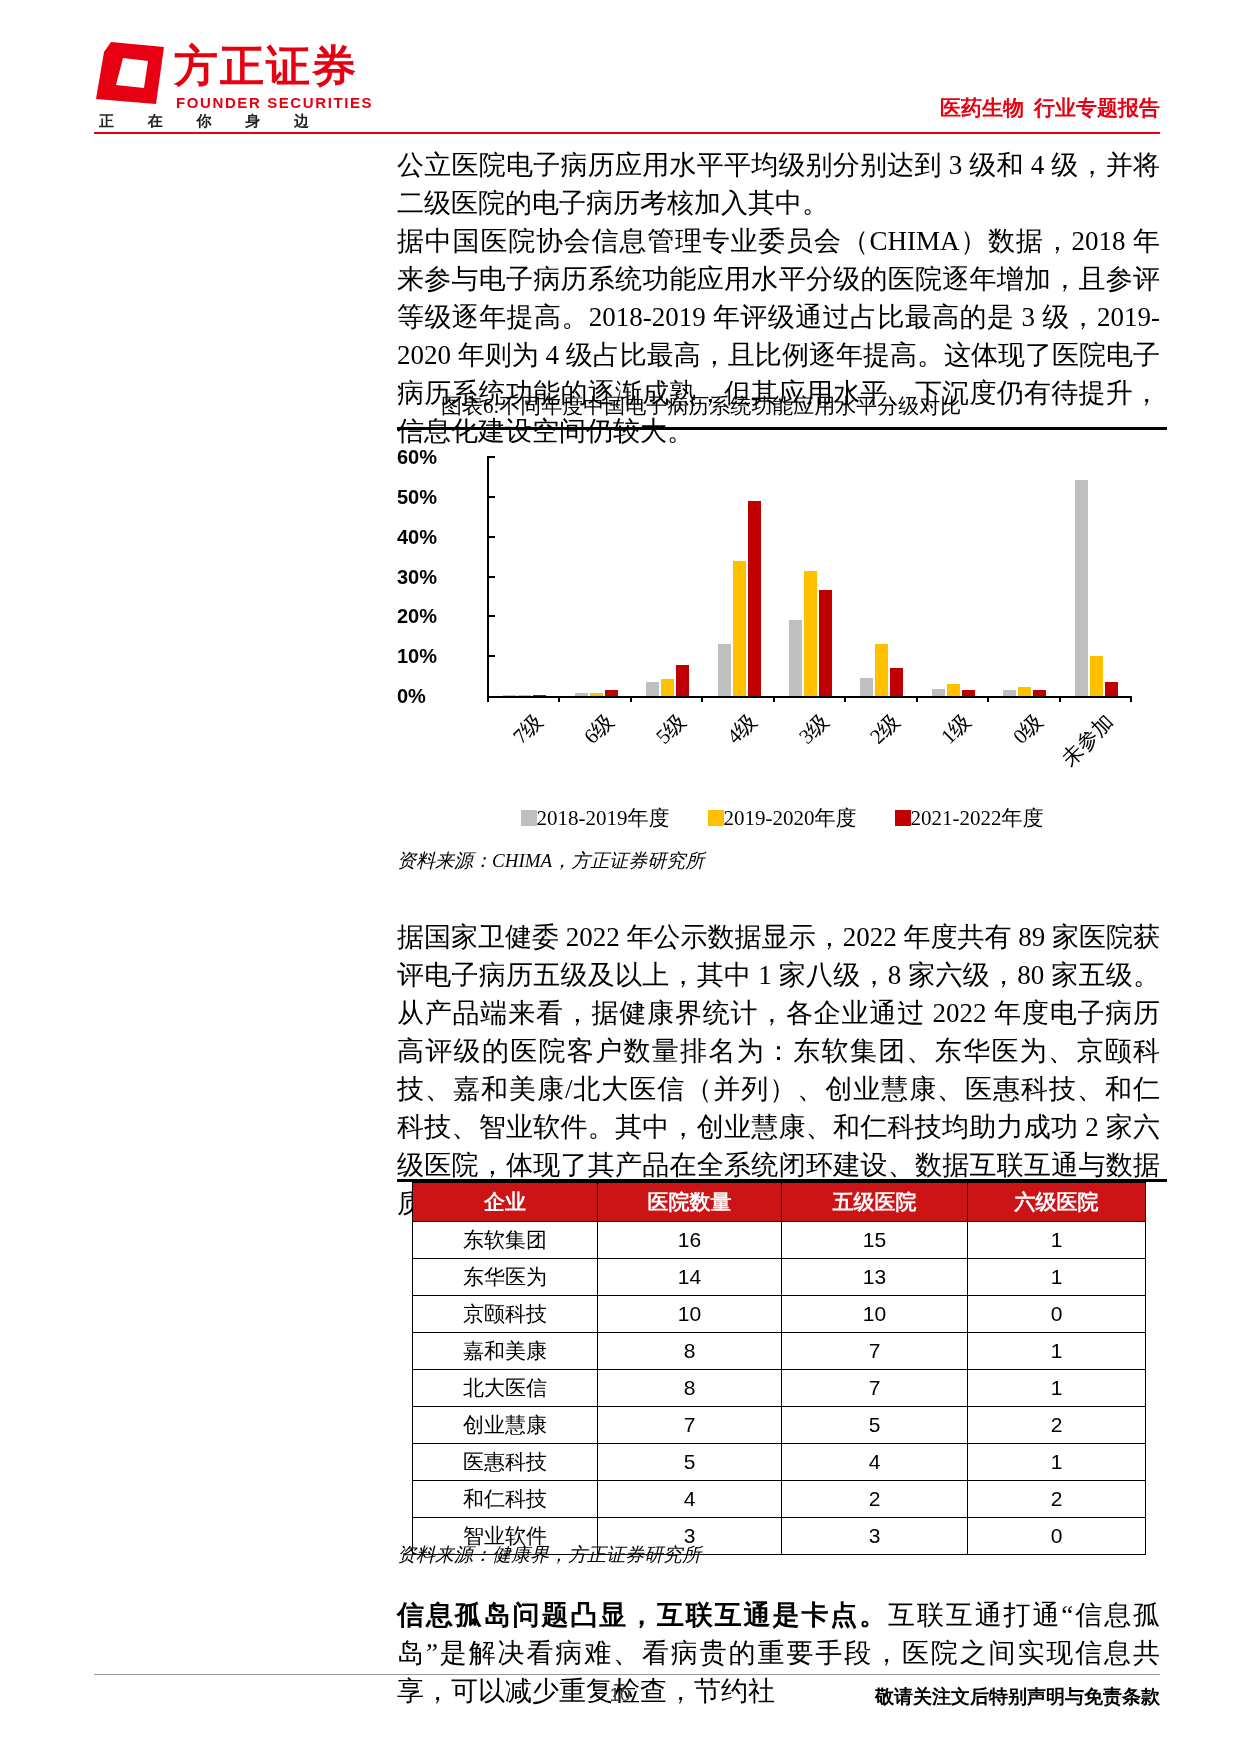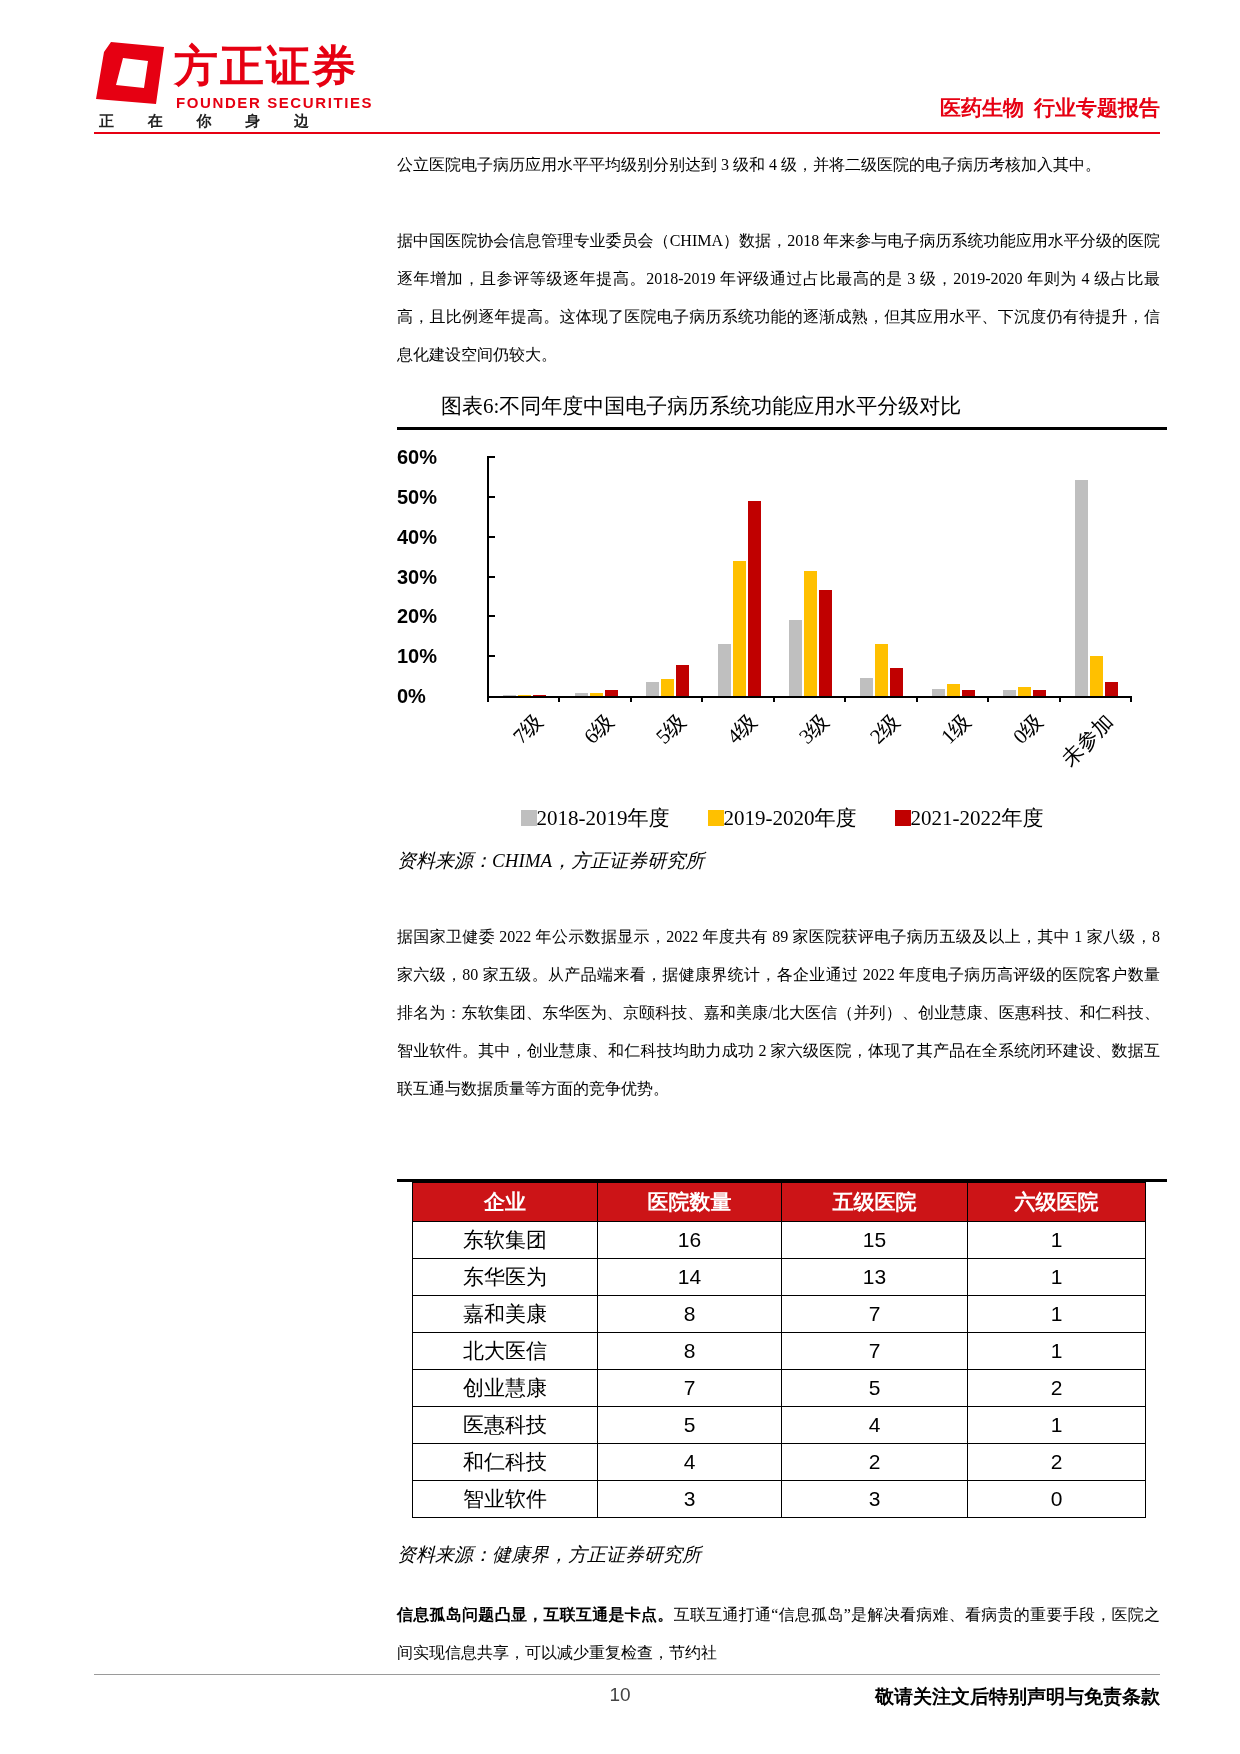--- a/index.html
+++ b/index.html
@@ -19,21 +19,21 @@
            font-family:"Liberation Sans","DejaVu Sans",sans-serif;letter-spacing:2px;line-height:1;}
   .logo-en{left:176px;top:94px;font-size:15px;font-weight:bold;color:var(--brand-red);
            font-family:"Liberation Sans",sans-serif;letter-spacing:1.6px;}
   .slogan{left:99px;top:112px;font-size:15px;color:#222;letter-spacing:15px;font-weight:bold;}
   .header-rule{left:94px;top:132px;width:1066px;height:2px;background:var(--brand-red);}
   .report-tag{top:94px;right:80px;font-size:21px;font-weight:bold;color:var(--brand-red);
               font-family:"Liberation Sans",sans-serif;}
   .report-tag span{margin-left:10px;}
 
   
-  .para{left:397px;width:763px;font-size:16px;line-height:38px;text-align:justify;}
+  .para{left:397px;width:763px;font-size:27px;line-height:38px;text-align:justify;}
   .b{font-weight:bold;}
 
   
   .fig-caption{left:397px;font-size:21px;color:#000;}
   .fig-rule{left:397px;width:770px;height:3px;background:#000;}
   .fig-source{left:397px;font-size:19px;font-style:italic;text-align:center;}
 
   
   .chart{left:397px;top:432px;width:770px;height:400px;}
   .plot{position:absolute;left:90px;top:25px;width:643px;height:239px;
@@ -214,20 +214,26 @@
           <td class="num">15</td>
           <td class="num">1</td>
         </tr>
         <tr>
           <td class="">东华医为</td>
           <td class="num">14</td>
           <td class="num">13</td>
           <td class="num">1</td>
         </tr>
         <tr>
+          <td class="">京颐科技</td>
+          <td class="num">10</td>
+          <td class="num">10</td>
+          <td class="num">0</td>
+        </tr>
+        <tr>
           <td class="">嘉和美康</td>
           <td class="num">8</td>
           <td class="num">7</td>
           <td class="num">1</td>
         </tr>
         <tr>
           <td class="">北大医信</td>
           <td class="num">8</td>
           <td class="num">7</td>
           <td class="num">1</td>

